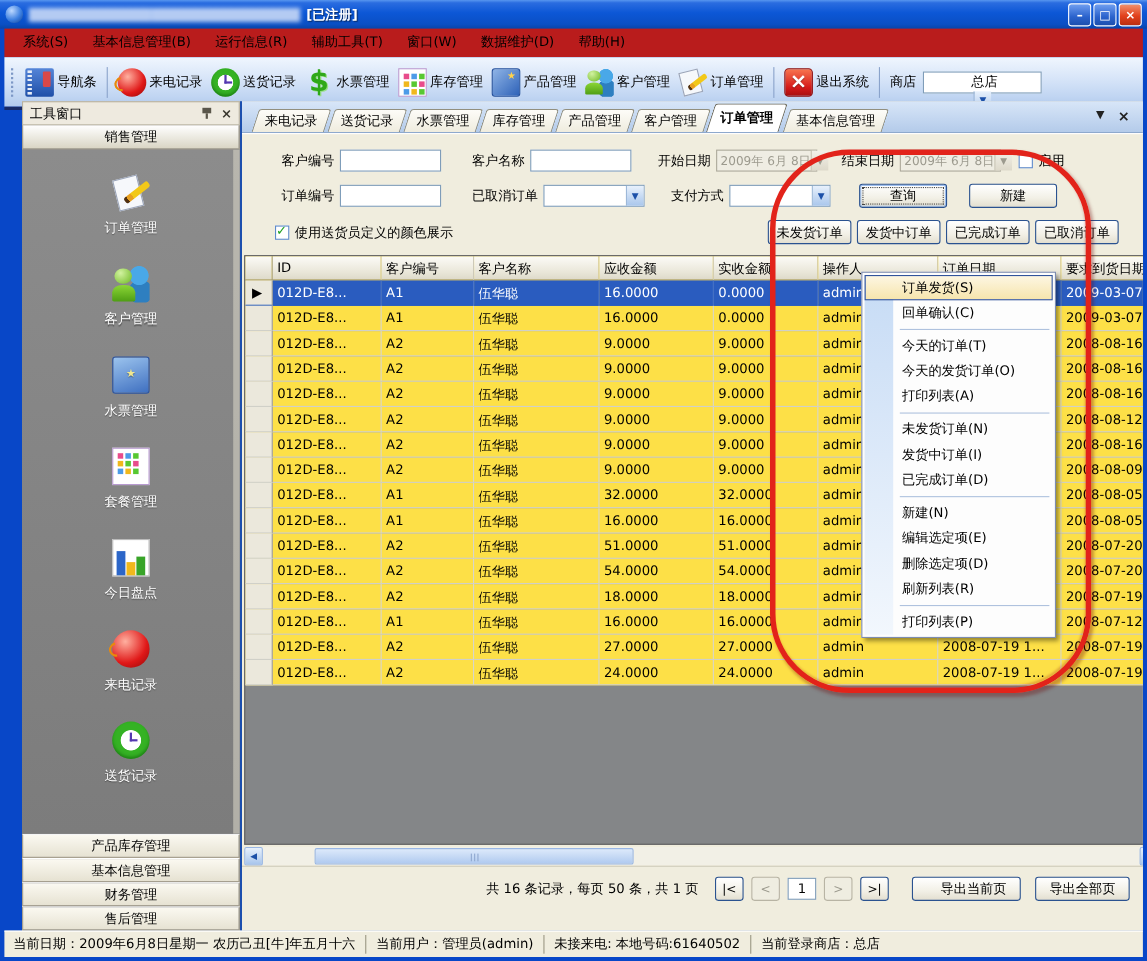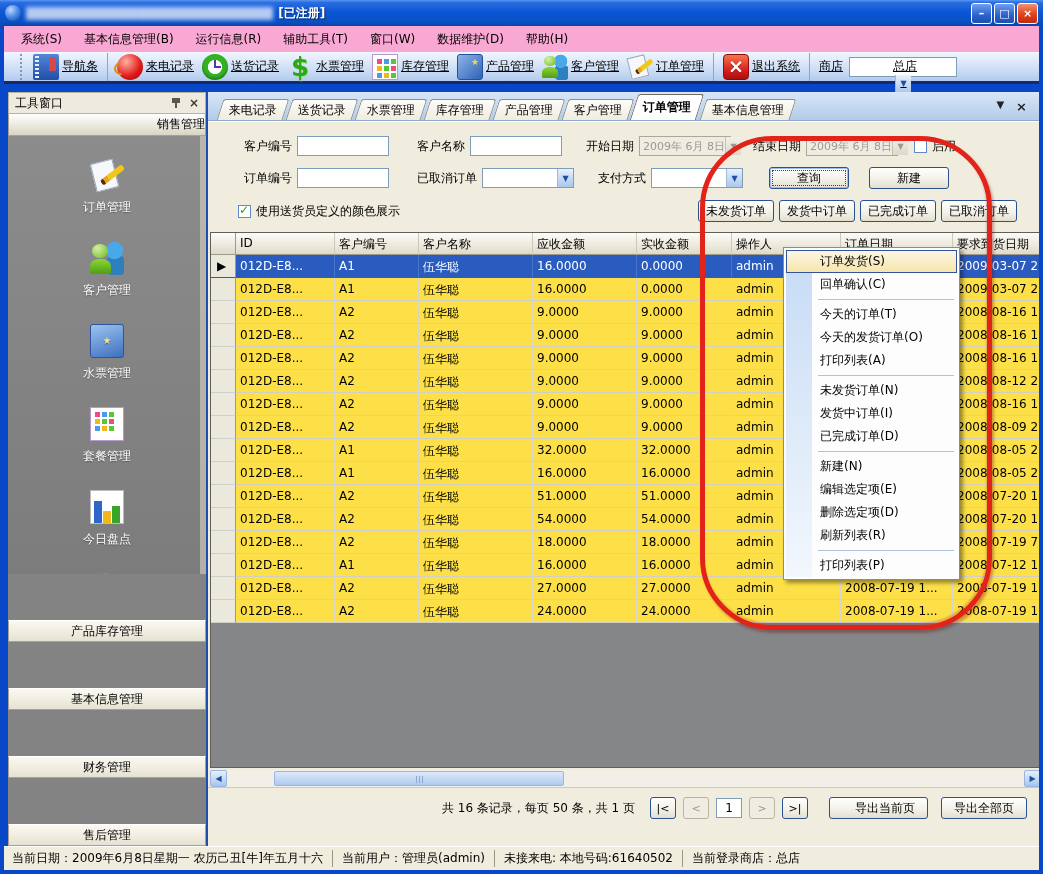--- a/index.html
+++ b/index.html
@@ -13,27 +13,27 @@
   .appicon{width:16px;height:16px;border-radius:50%;flex:none;
     background:radial-gradient(circle at 35% 30%,#bcd8ff,#3c7fe0 55%,#123f90);}
   .title-redacted{filter:blur(2px);opacity:.8;letter-spacing:-2px;font-size:11px;color:#dfe9fb;white-space:nowrap;overflow:hidden;max-width:560px;}
   .title-badge{text-shadow:1px 1px 1px rgba(0,0,0,.5);}
   .winbtns{margin-left:auto;display:flex;gap:2px;}
   .winbtn{width:21px;height:21px;border-radius:3px;border:1px solid #fff;color:#fff;font-weight:bold;
     display:flex;align-items:center;justify-content:center;font-size:11px;line-height:1;
     background:linear-gradient(180deg,#6f9ef0,#2a62cc 60%,#1c4fae);}
   .winbtn.close{background:linear-gradient(180deg,#f0926e,#e2411c 55%,#b92e10);}
   
-  .menubar{position:absolute;left:4px;right:4px;top:26px;height:26px;background:#f9a8d4;
-    display:flex;align-items:center;padding-left:6px;}
+  .menubar{position:absolute;left:4px;right:4px;top:26px;height:26px;background:#b91c1c;
+    display:flex;padding-left:6px;}
   .menu-item{padding:4px 11px;cursor:default;white-space:nowrap;}
   
-  .toolbar{position:absolute;left:4px;right:4px;top:52px;height:32px;
+  .toolbar{position:absolute;left:4px;right:4px;top:52px;height:48px;
     background:linear-gradient(180deg,#f0f6fe 0%,#d6e4f8 45%,#c0d5f2 80%,#b2c9ec 100%);
-    border-bottom:3px solid #182a66;display:flex;align-items:center;padding:0 12px;text-decoration:underline;}
+    border-bottom:3px solid #182a66;display:flex;align-items:center;padding:0 2px;}
   .grip{width:5px;height:26px;border-left:2px dotted #7d98c6;margin:0 4px;}
   .tbtn{display:flex;align-items:center;gap:3px;padding:2px 4px;white-space:nowrap;}
   .tsep{width:1px;height:28px;background:#8aa3cb;margin:0 5px;}
   .store{display:flex;align-items:center;gap:6px;margin-left:4px;}
   .store-combo{width:108px;height:20px;background:#fff;border:1px solid #7f9db9;display:flex;align-items:center;flex-direction:column;}
   .store-combo .val{flex:1;padding-left:4px;}
   .combo-arrow{width:16px;height:100%;flex:none;border-left:1px solid #9db8d8;color:#1c50a8;font-size:8px;
     display:flex;align-items:center;justify-content:center;
     background:linear-gradient(180deg,#e8f1fc,#c2d7f2 60%,#aac7ec);}
   
@@ -68,37 +68,37 @@
     background:linear-gradient(90deg,#503010 0 12%,#e8a020 12% 30%,#f2c818 30% 100%);transform:rotate(-38deg);}
   .ic-exit{background:linear-gradient(180deg,#f8744e,#d41818 70%,#a81010);border-radius:4px;border:1px solid #8c0c0c;}
   .ic-exit::before{content:"×";position:absolute;inset:0;color:#fff;font-weight:bold;font-size:19px;line-height:23px;text-align:center;text-shadow:0 1px 1px rgba(0,0,0,.4);}
   .ic-card{background:linear-gradient(160deg,#9cc4ee,#3e6fc0);border-radius:3px;border:1px solid #2c54a0;}
   .ic-card::before{content:"★";position:absolute;left:50%;top:50%;transform:translate(-50%,-55%);color:#f0e890;font-size:10px;}
   .ic-chart{background:#fff;border:1px solid #bbb;}
   .ic-chart::before{content:"";position:absolute;inset:0;background-repeat:no-repeat;
     background-image:linear-gradient(#2c66c8,#2c66c8),linear-gradient(#f0b81c,#f0b81c),linear-gradient(#38a428,#38a428);
     background-size:8px 22px,8px 12px,8px 17px;background-position:3px 100%,12px 100%,21px 100%;}
   
-  .main{position:absolute;left:8px;right:4px;top:92px;height:754px;display:flex;background:#1c4fae;}
+  .main{position:absolute;left:20px;right:4px;top:92px;height:754px;display:flex;background:#1c4fae;}
   
   .sidebar{width:198px;flex:none;display:flex;flex-direction:column;background:#838383;margin-right:2px;}
   .sb-head{height:22px;flex:none;background:#eeeadf;border:1px solid #b8b2a0;display:flex;align-items:center;padding:0 6px;gap:8px;}
   .sb-head .t{flex:1;}
   .pin{width:10px;height:12px;position:relative;}
   .pin::before{content:"";position:absolute;top:1px;left:1px;width:8px;height:5px;background:#5a564a;}
   .pin::after{content:"";position:absolute;top:6px;left:4px;width:2px;height:5px;background:#5a564a;}
   .sb-close{font-size:12px;font-weight:bold;color:#3a382f;line-height:1;}
   .sb-group{height:22px;flex:none;background:linear-gradient(180deg,#ffffff,#d9d5c4);border:1px solid #a8a190;border-top:none;
-    text-align:right;line-height:20px;}
+    text-align:center;line-height:20px;}
   .sb-body{flex:1;position:relative;background:linear-gradient(180deg,#8c8c8c,#7c7c7c);display:flex;flex-direction:column;align-items:center;padding-top:22px;overflow:hidden;}
   .sb-body::after{content:"";position:absolute;right:0;top:0;bottom:0;width:6px;background:#cfccc0;opacity:.65;}
   .sb-item{display:flex;flex-direction:column;align-items:center;gap:7px;margin-bottom:25px;color:#fff;text-shadow:0 1px 1px rgba(0,0,0,.4);}
   .sb-bars{flex:none;display:flex;flex-direction:column;}
   .sb-bar{height:22px;background:linear-gradient(180deg,#fbf9f1,#e6e2d2);border:1px solid #a8a190;border-top-color:#fff;
-    text-align:center;line-height:20px;margin-top:46px;}
+    text-align:center;line-height:20px;}
   
   .content{flex:1;position:relative;background:#f0eddd;overflow:hidden;}
   
   .tabbar{position:absolute;left:0;right:0;top:0;height:29px;background:linear-gradient(180deg,#d8e6f8,#b4cbea);
     display:flex;align-items:flex-end;padding-left:12px;border-bottom:1px solid #8ea9cd;}
   .tab{height:21px;margin-right:3px;padding:0 8px;background:linear-gradient(180deg,#fdfcf8,#efecde);
     border:1px solid #928f7e;border-bottom:none;border-radius:3px 3px 0 0;transform:skewX(-18deg);
     display:flex;align-items:center;}
   .tab>span{transform:skewX(18deg);white-space:nowrap;}
   .tab.active{height:26px;background:#fff;font-weight:bold;border-color:#6e6b5e;z-index:2;}

